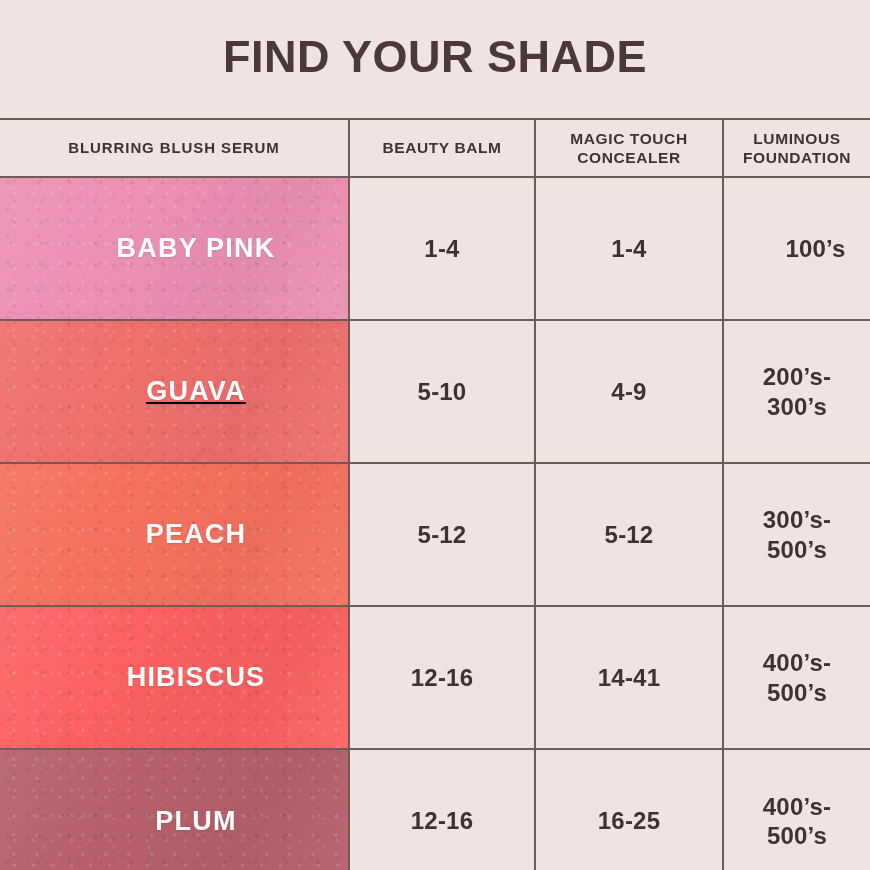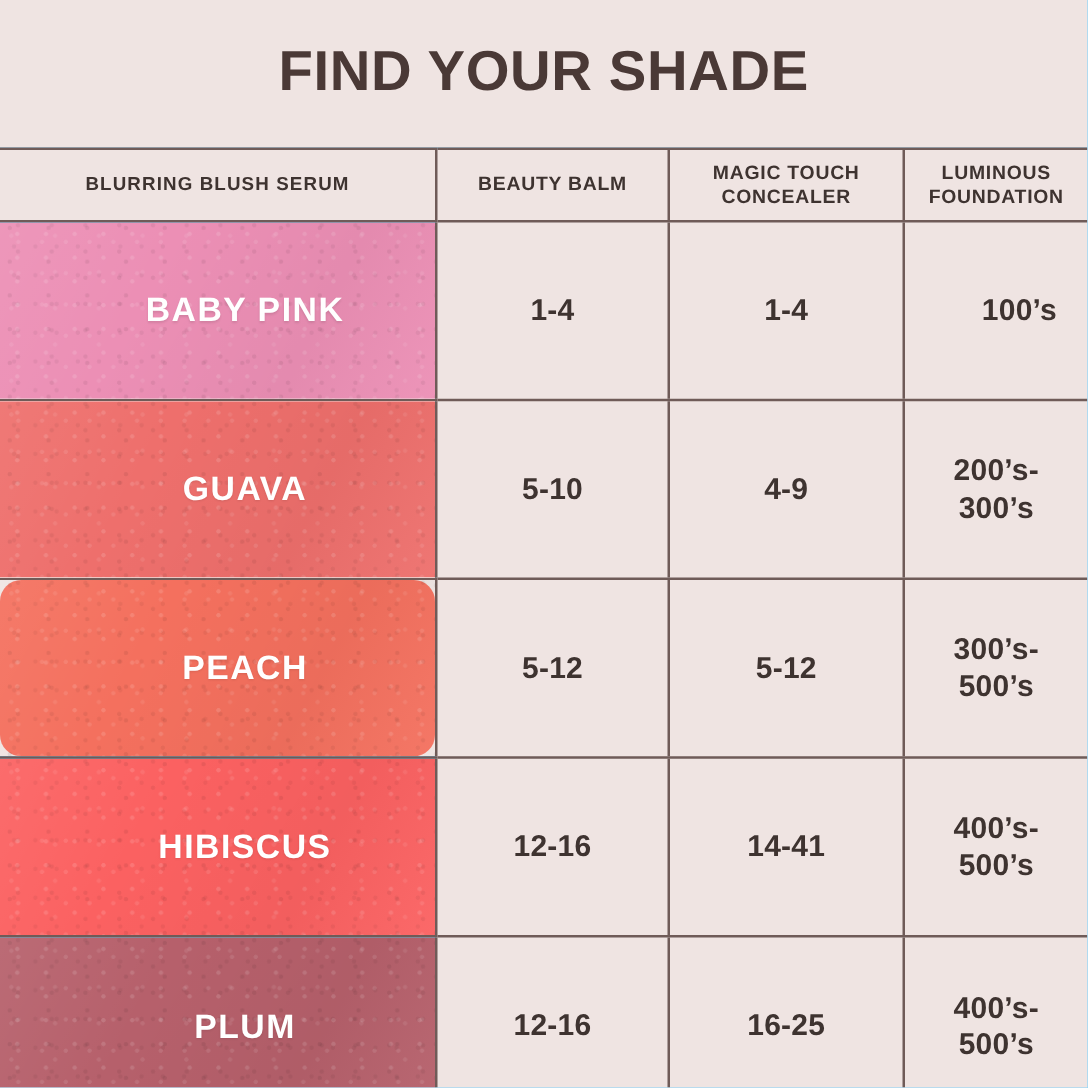--- a/index.html
+++ b/index.html
@@ -12,21 +12,21 @@
   body {
     background: #EFE4E2;
     font-family: "Liberation Sans", sans-serif;
     -webkit-font-smoothing: antialiased;
   }
 
   .page {
     position: relative;
     width: 870px;
     height: 870px;
-    background: #7dd3fc;
+    background: #f97316;
     overflow: hidden;
   }
 
   
   .title-bar {
     position: absolute;
     left: 0;
     top: 0;
     width: 870px;
     height: 118px;
@@ -215,39 +215,39 @@
         <td class="value-cell">
             <span class="val" style="white-space: pre-line;">1-4</span>
           </td>
         <td class="value-cell">
             <span class="val" style="white-space: pre-line; padding-left: 37px;">100’s</span>
           </td>
       </tr>
 
       <tr class="data-row">
         <td class="swatch-cell">
-          <div class="swatch" style="background-color: rgb(238, 111, 108);">
+          <div class="swatch" style="background-color: rgb(238, 111, 108); text-decoration: underline;">
             <span class="swatch-label">GUAVA</span>
           </div>
         </td>
         <td class="value-cell">
             <span class="val" style="white-space: pre-line;">5-10</span>
           </td>
         <td class="value-cell">
             <span class="val" style="white-space: pre-line;">4-9</span>
           </td>
         <td class="value-cell">
             <span class="val" style="white-space: pre-line;">200’s-
 300’s</span>
           </td>
       </tr>
 
       <tr class="data-row">
         <td class="swatch-cell">
-          <div class="swatch" style="background-color: rgb(244, 112, 94); border-radius: 17px;">
+          <div class="swatch" style="background-color: rgb(244, 112, 94);">
             <span class="swatch-label">PEACH</span>
           </div>
         </td>
         <td class="value-cell">
             <span class="val" style="white-space: pre-line;">5-12</span>
           </td>
         <td class="value-cell">
             <span class="val" style="white-space: pre-line;">5-12</span>
           </td>
         <td class="value-cell">

